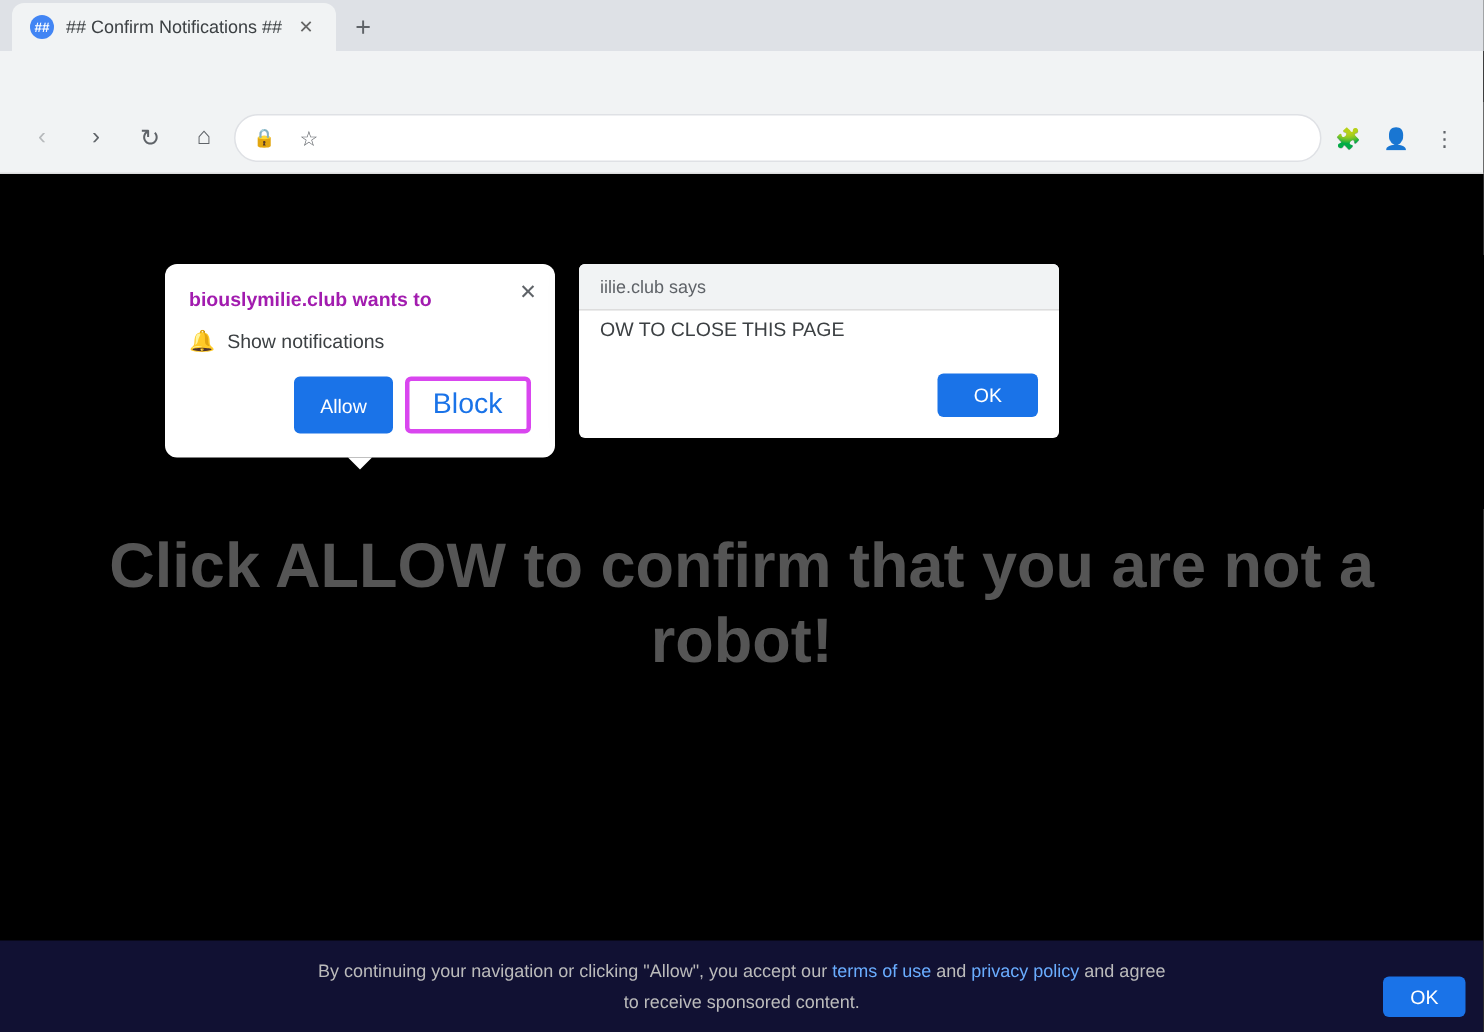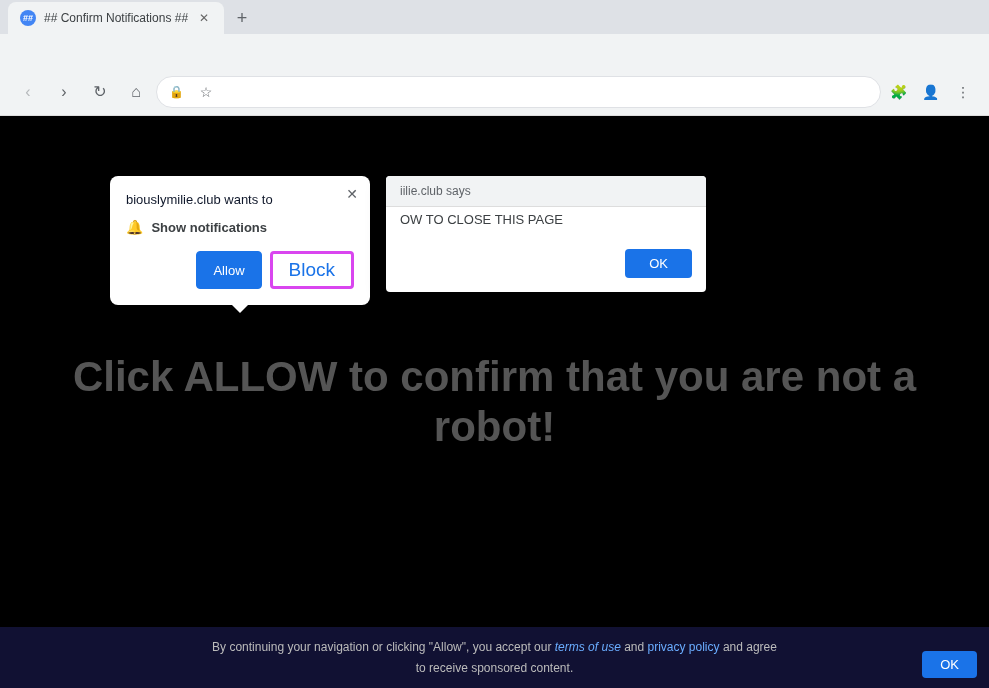--- a/index.html
+++ b/index.html
@@ -128,24 +128,24 @@
       border-top-color: #fff;
     }
     .notif-close {
       position: absolute;
       top: 8px; right: 8px;
       width: 20px; height: 20px;
       border-radius: 50%;
       display: flex; align-items: center; justify-content: center;
       cursor: pointer; color: #5f6368; font-size: 14px; background: none; border: none;
     }
-    .notif-title { font-size: 13px; color: #0f172a; margin-bottom: 12px; font-weight: normal; }
+    .notif-title { font-size: 13px; color: #a21caf; margin-bottom: 12px; font-weight: bold; }
     .notif-row { display: flex; align-items: center; gap: 8px; margin-bottom: 16px; }
     .bell-icon { color: #5f6368; font-size: 14px; }
-    .notif-label { font-size: 13px; color: #3c4043; font-weight: bold; }
+    .notif-label { font-size: 13px; color: #3c4043; }
     .notif-actions { display: flex; gap: 8px; justify-content: flex-end; }
     .btn-allow {
       background: #1a73e8;
       color: #fff;
       border: 1px solid #1a73e8;
       border-radius: 4px;
       padding: 5px 16px;
       font-size: 13px;
       cursor: pointer;
       font-weight: 500;
@@ -266,21 +266,21 @@
         <div class="site-dialog-msg">OW TO CLOSE THIS PAGE</div>
       </div>
       <div class="site-dialog-footer">
         <button class="btn-ok">OK</button>
       </div>
     </div>
 
     <div style="position:absolute;bottom:0;left:0;right:0;background:#111133;padding:10px 40px;text-align:center;">
       <div style="font-size:12px;color:#bbb;line-height:1.7;">
         <span>By continuing your navigation or clicking "Allow", you accept our</span>
-        <a href="#" style="color:#6aadff;text-decoration:none;font-style:italic;">terms of use</a>
+        <a href="#" style="color:#6aadff;text-decoration:none;">terms of use</a>
         <span> and </span>
         <a href="#" style="color:#6aadff;text-decoration:none;">privacy policy</a>
         <span> and agree<br>to receive sponsored content.</span>
       </div>
       <button class="ok-corner-btn">OK</button>
     </div>
 
   </div>
 </div>
 

